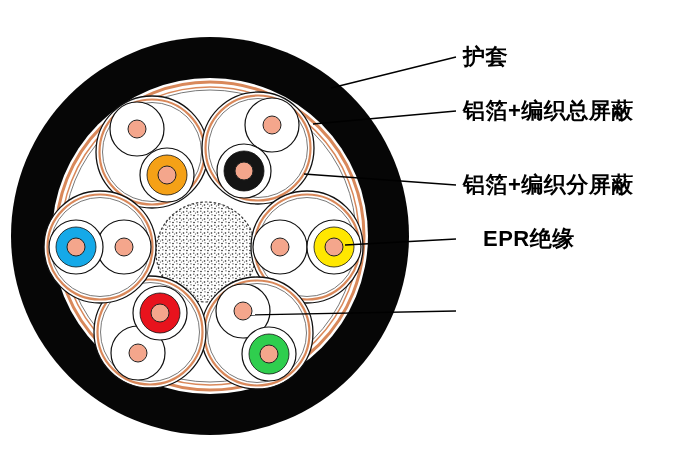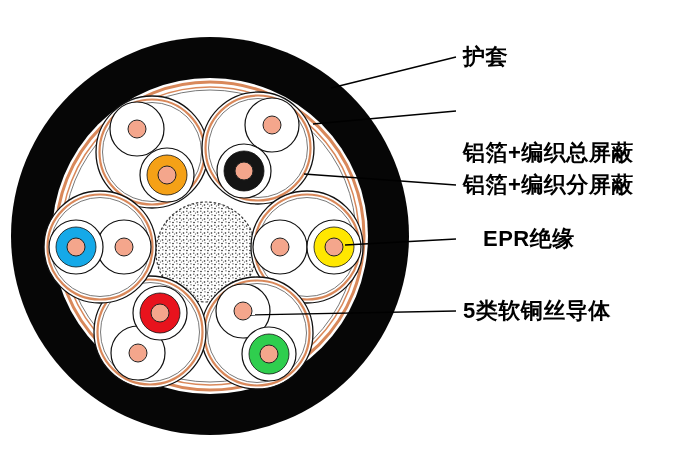--- a/index.html
+++ b/index.html
@@ -110,17 +110,16 @@
         <circle cx="76" cy="247" r="9" fill="#F4A68C" stroke="#222222" stroke-width="1"></circle>
       </g>
       <line x1="456" y1="57" x2="331" y2="88" stroke="#000000" stroke-width="1.4"></line>
       <line x1="456" y1="111" x2="313" y2="124" stroke="#000000" stroke-width="1.4"></line>
       <line x1="456" y1="185" x2="304" y2="174" stroke="#000000" stroke-width="1.4"></line>
       <line x1="456" y1="239" x2="345" y2="245" stroke="#000000" stroke-width="1.4"></line>
       <line x1="456" y1="311" x2="250" y2="315" stroke="#000000" stroke-width="1.4"></line>
     </svg>
 
   <div class="callout-label" id="label-0" style="left: 463px; top: 57px;">护套</div>
-  <div class="callout-label" id="label-1" style="left: 463px; top: 111px; margin-top: 42px;">铝箔+编织总屏蔽</div>
+  <div class="callout-label" id="label-1" style="left: 463px; top: 111px;">铝箔+编织总屏蔽</div>
   <div class="callout-label" id="label-2" style="left: 463px; top: 185px;">铝箔+编织分屏蔽</div>
   <div class="callout-label" id="label-3" style="left: 483px; top: 239px;">EPR绝缘</div>
-  <div class="callout-label" id="label-4" style="left: 463px; top: 311px;">5类软铜丝导体</div>
 </div>
 
 </body></html>

